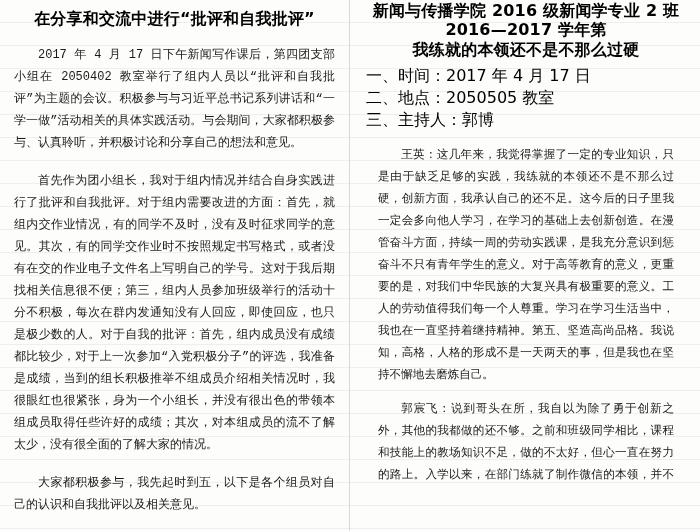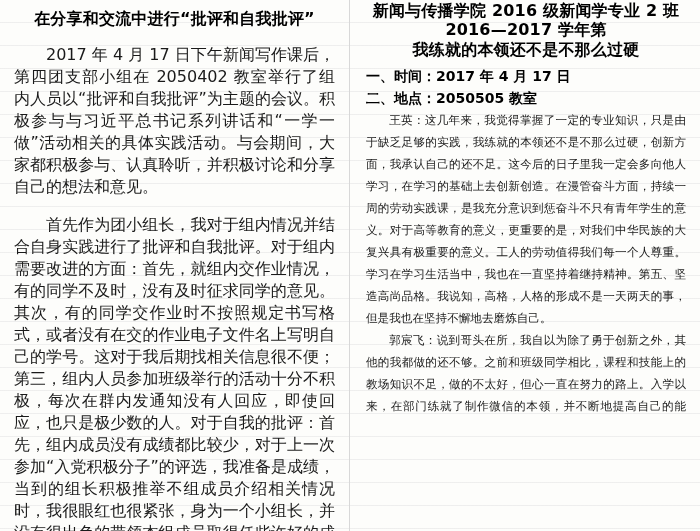--- a/index.html
+++ b/index.html
@@ -61,50 +61,51 @@
     font-size: 16px;
     line-height: 19px;
     letter-spacing: 0.2px;
     margin: 0 0 1px 0;
     color: #000000;
   }
   .title.line2 {
     margin-bottom: 6px;
   }
   .para {
-    font-size: 16px;
+    font-size: 12px;
     line-height: 22px;
     text-align: justify;
     text-justify: inter-ideograph;
     margin: 16px 0 0 0;
     text-indent: 2em;
     color: #1a1a1a;
+    font-family: Liberation Mono, monospace;
   }
   .list {
     margin: 0;
     padding: 0;
     list-style: none;
   }
   .list-item {
-    font-size: 14px;
+    font-size: 16px;
     line-height: 22px;
-    font-weight: bold;
+    font-weight: normal;
     color: #000;
     white-space: nowrap;
     overflow: hidden;
     text-overflow: ellipsis;
   }
   .sub-para {
     font-size: 11.6px;
     line-height: 22px;
     text-align: justify;
     text-justify: inter-ideograph;
     text-indent: 2em;
     color: #1a1a1a;
-    margin: 0;
+    margin: 12px;
   }
   .clip-bottom {
     
     max-height: 66px;
     overflow: hidden;
   }
   .clip-bottom-r {
     max-height: 88px;
     overflow: hidden;
   }
@@ -125,19 +126,20 @@
   </div>
 
   <div class="page right">
     <div class="ruled"></div>
     <div class="content">
       <div class="title">新闻与传播学院 2016 级新闻学专业 2 班 2016—2017 学年第</div>
       <div class="title line2">我练就的本领还不是不那么过硬</div>
       <ul class="list">
         <li class="list-item">一、时间：2017 年 4 月 17 日</li>
         <li class="list-item">二、地点：2050505 教室</li>
+        <li class="list-item">三、主持人：郭博</li>
       </ul>
       <p class="sub-para">王英：这几年来，我觉得掌握了一定的专业知识，只是由于缺乏足够的实践，我练就的本领还不是不那么过硬，创新方面，我承认自己的还不足。这今后的日子里我一定会多向他人学习，在学习的基础上去创新创造。在漫管奋斗方面，持续一周的劳动实践课，是我充分意识到惩奋斗不只有青年学生的意义。对于高等教育的意义，更重要的是，对我们中华民族的大复兴具有极重要的意义。工人的劳动值得我们每一个人尊重。学习在学习生活当中，我也在一直坚持着继持精神。第五、坚造高尚品格。我说知，高格，人格的形成不是一天两天的事，但是我也在坚持不懈地去磨炼自己。</p>
       <p class="sub-para clip-bottom-r">郭宸飞：说到哥头在所，我自以为除了勇于创新之外，其他的我都做的还不够。之前和班级同学相比，课程和技能上的教场知识不足，做的不太好，但心一直在努力的路上。入学以来，在部门练就了制作微信的本领，并不断地提高自己的能力，学习成绩也位于班级中</p>
     </div>
   </div>
 
 </div>
 
 </body></html>

